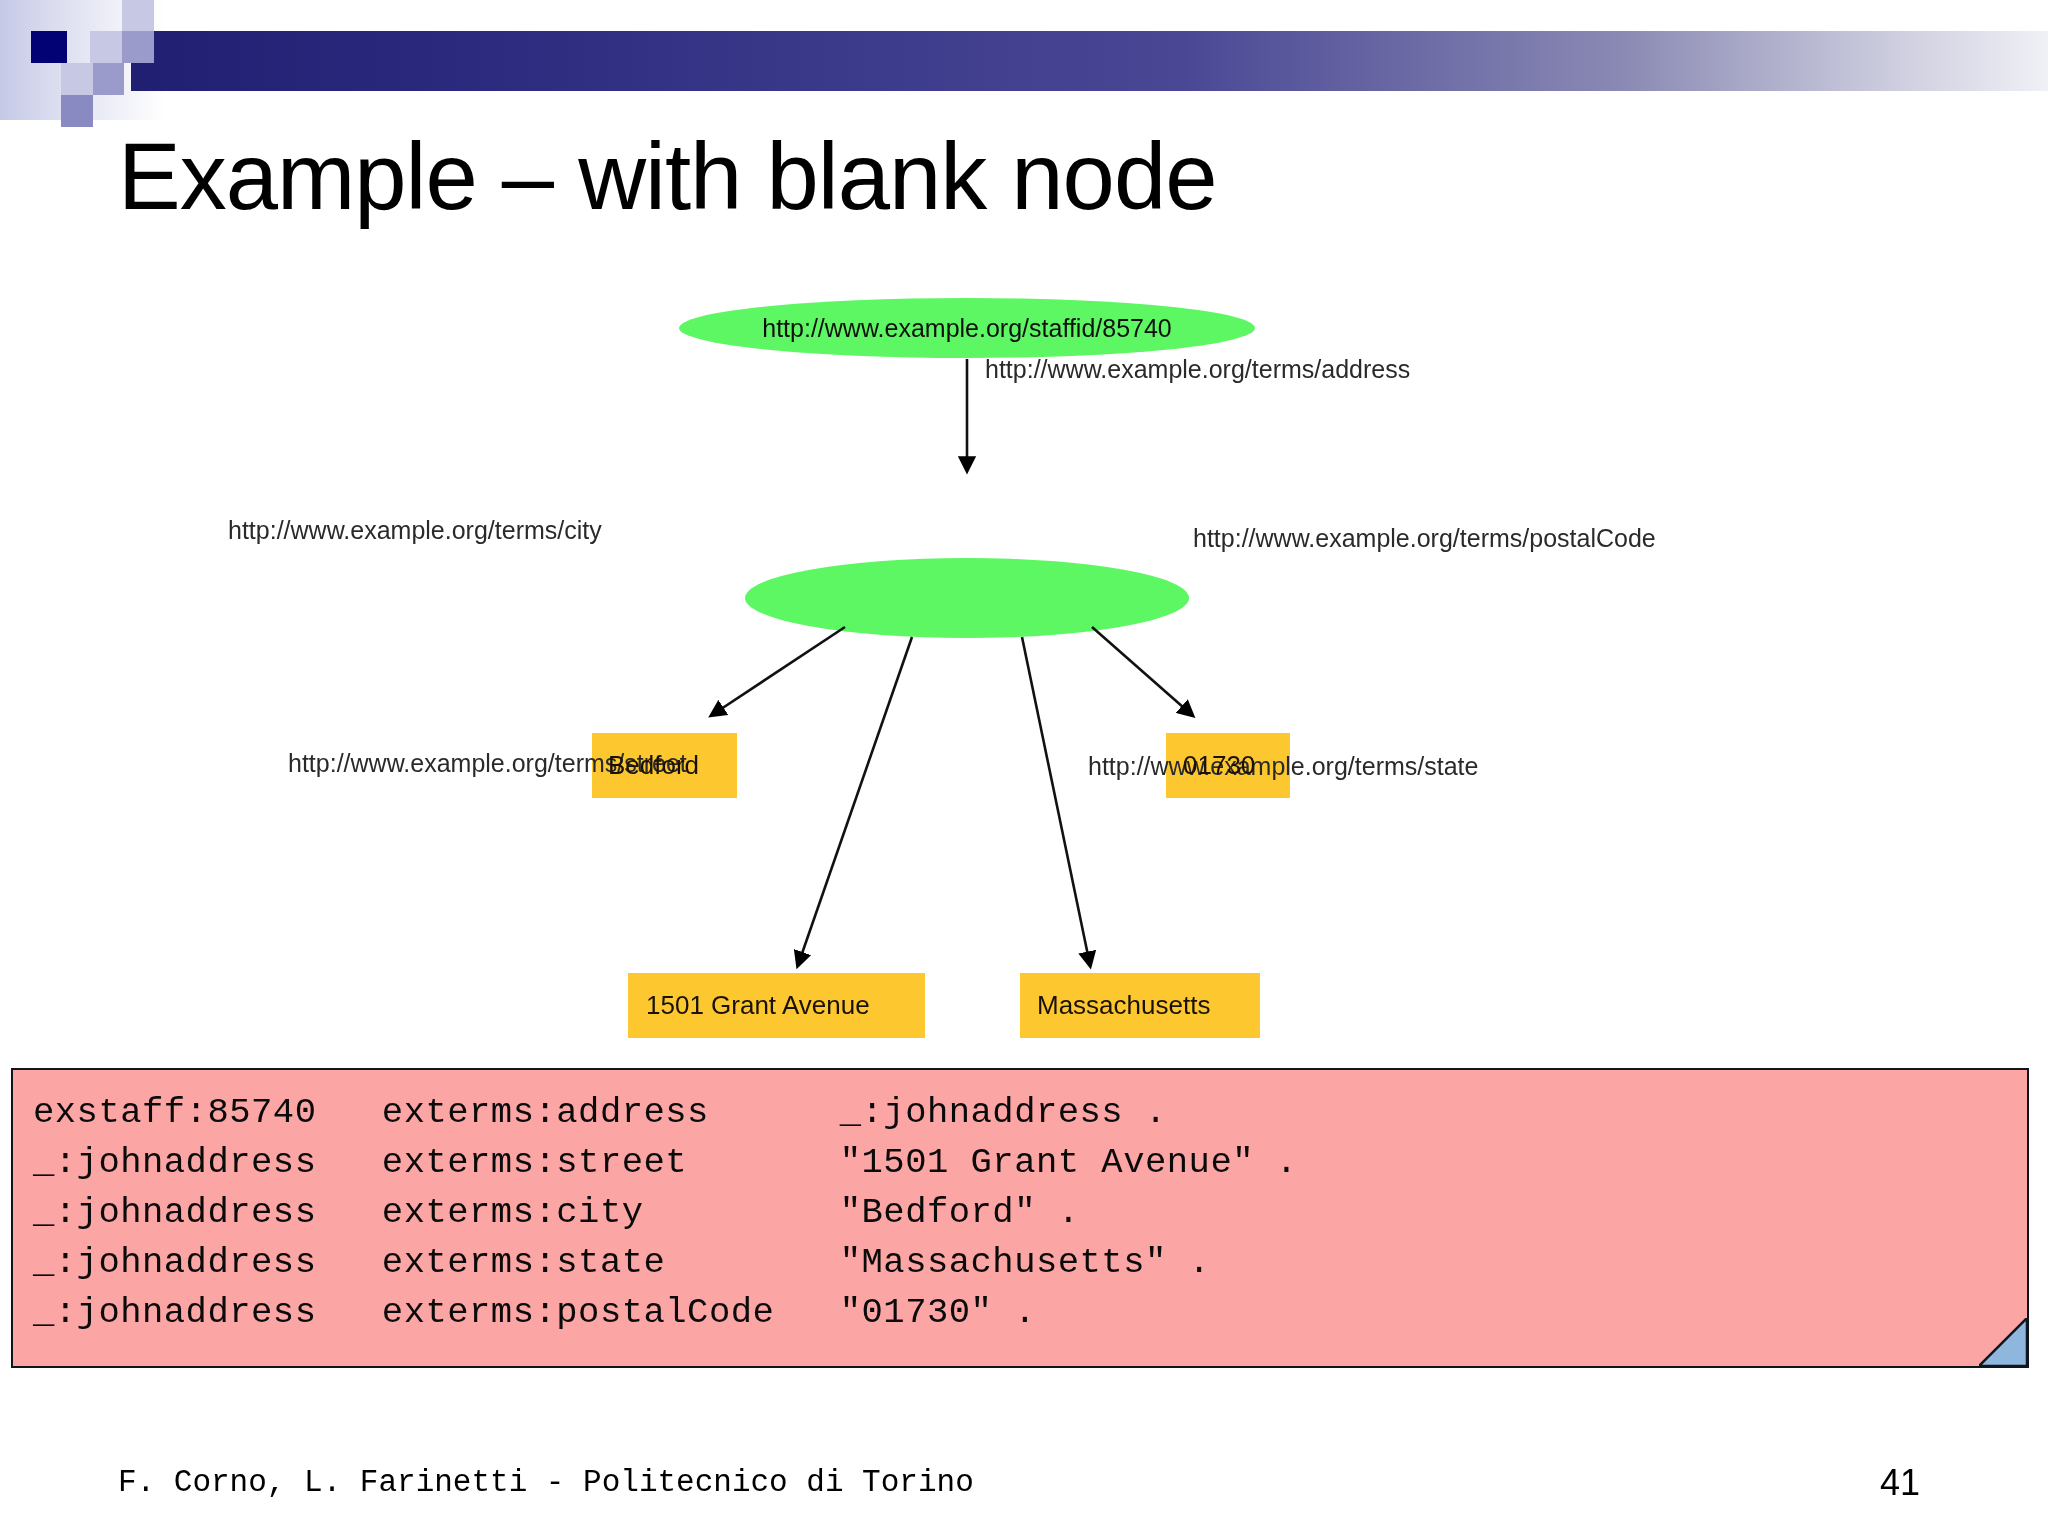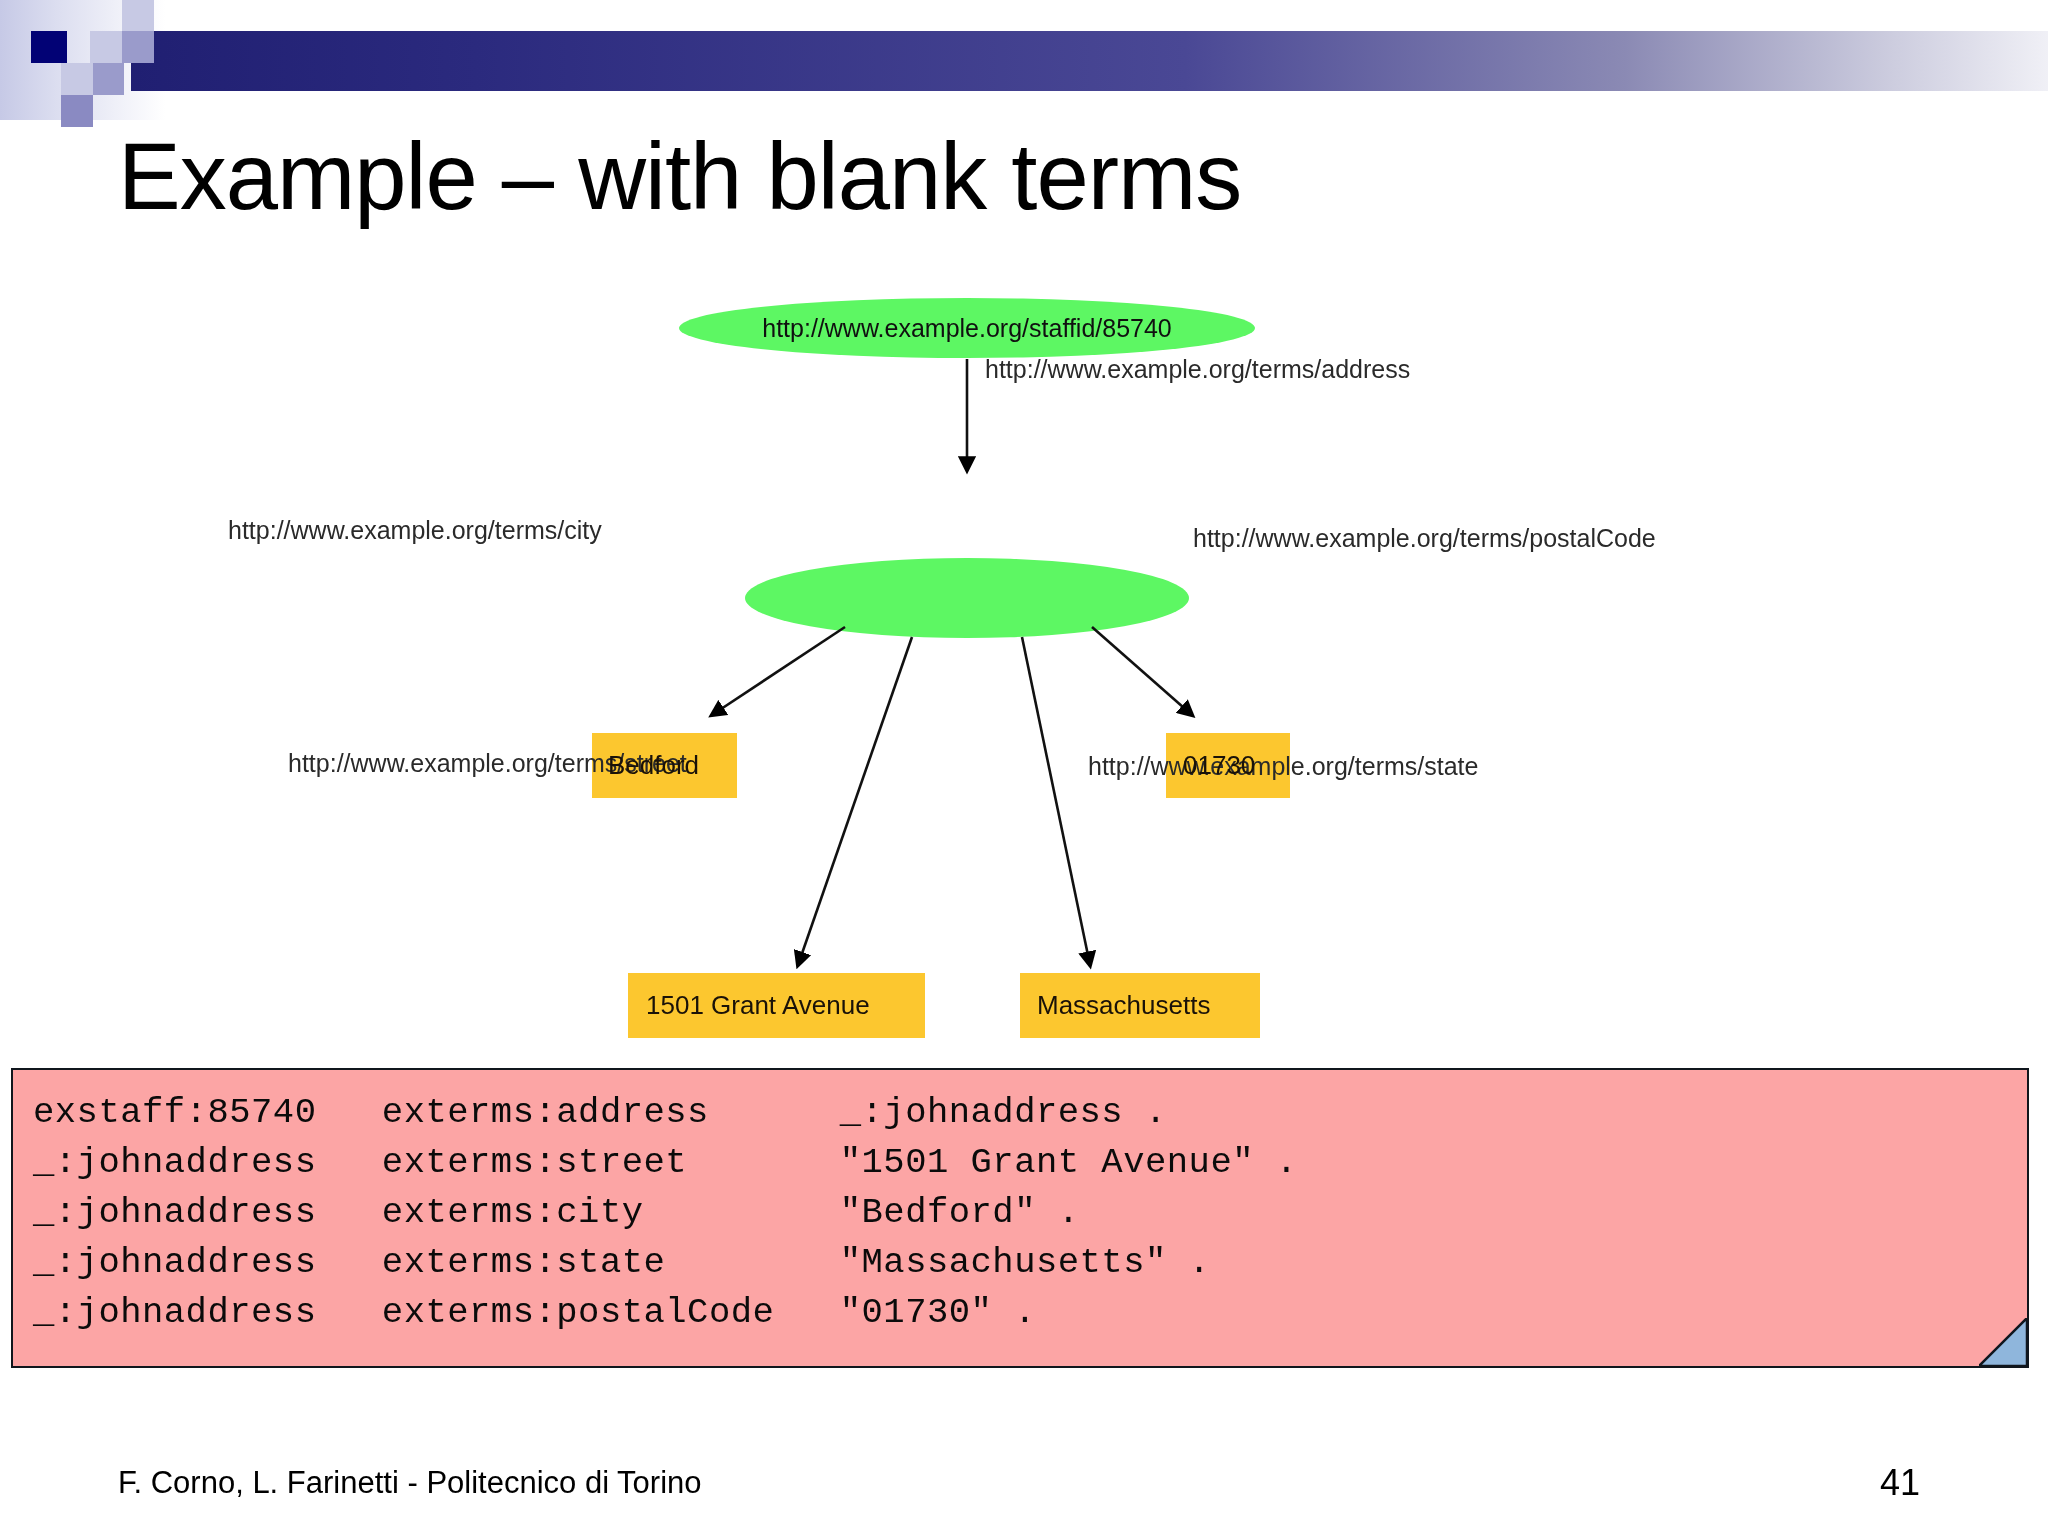--- a/index.html
+++ b/index.html
@@ -74,21 +74,21 @@
     letter-spacing:0.5px;
   }
   #code-fold-tri{
     position:absolute;right:0;bottom:0;width:48px;height:48px;
   }
 
   
   #footer-authors{
     position:absolute;left:118px;top:1465px;
     font-size:31px;color:#000000;
-    font-family:Liberation Sans, sans-serif;
+    font-family:Liberation Mono, monospace;
   }
   #footer-page{
     position:absolute;left:1880px;top:1462px;
     font-size:36px;color:#000000;
     font-family:"Liberation Sans", sans-serif;
   }
 </style>
 </head>
 <body>
 
@@ -97,21 +97,21 @@
   <div class="deco-bar"></div>
   <div class="deco-sq sq-navy" style="left:31px;top:31px;width:36px;height:32px;"></div>
   <div class="deco-sq sq-light" style="left:90px;top:31px;width:32px;height:32px;"></div>
   <div class="deco-sq sq-light" style="left:122px;top:0px;width:32px;height:31px;"></div>
   <div class="deco-sq sq-mid" style="left:122px;top:31px;width:32px;height:32px;"></div>
   <div class="deco-sq sq-light" style="left:61px;top:63px;width:32px;height:32px;"></div>
   <div class="deco-sq sq-mid" style="left:93px;top:63px;width:31px;height:32px;"></div>
   <div class="deco-sq sq-midd" style="left:61px;top:95px;width:32px;height:32px;"></div>
 </div>
 
-<div id="slide-title">Example – with blank terms</div>
+<div id="slide-title">Example – with blank node</div>
 
 <div id="rdf-graph">
   <svg width="2048" height="790" viewBox="0 0 2048 790" xmlns="http://www.w3.org/2000/svg">
     <defs>
       <marker id="arrow" viewBox="0 0 12 12" refX="9" refY="6" markerWidth="7" markerHeight="7" orient="auto-start-reverse">
         <path d="M 0 0 L 12 6 L 0 12 z" class="arrow-head"></path>
       </marker>
     </defs>
 
     <ellipse cx="967" cy="53" rx="288" ry="30" class="node-ellipse"></ellipse>

